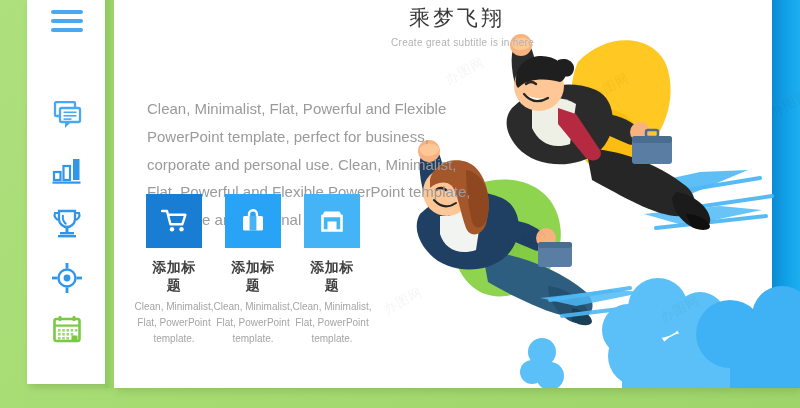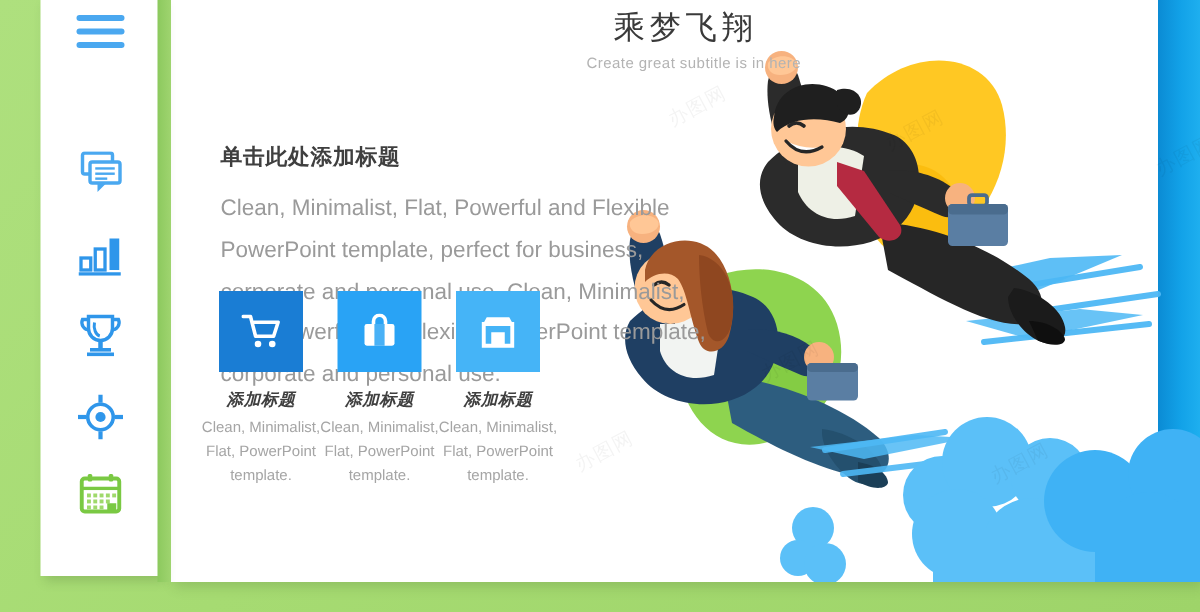--- a/index.html
+++ b/index.html
@@ -58,22 +58,22 @@
   
   .copy{position:absolute;left:33px;top:95px;width:330px;z-index:6;}
   .copy h2{font-size:14.5px;color:#3f3f3f;margin:0 0 11px 0;font-weight:700;letter-spacing:.5px;
     font-family:"DejaVu Sans","Liberation Sans",sans-serif;}
   .copy p{font-size:15px;line-height:1.85;color:#9a9a9a;margin:0;}
 
   
   .cards{position:absolute;left:32px;top:194px;width:340px;display:flex;gap:23px;z-index:6;}
   .card{width:56px;}
   .tile{width:56px;height:54px;display:flex;align-items:center;justify-content:center;}
-  .card-title{font-size:11px;color:#3f3f3f;font-weight:700;text-align:center;margin-top:11px;
-    letter-spacing:.5px;font-family:"DejaVu Sans","Liberation Sans",sans-serif;font-style:italic;}
+  .card-title{font-size:14px;color:#3f3f3f;font-weight:700;text-align:center;margin-top:11px;
+    letter-spacing:.5px;font-family:"DejaVu Sans","Liberation Sans",sans-serif;}
   .card-desc{font-size:10px;line-height:1.62;color:#a5a5a5;text-align:center;margin-top:4px;width:86px;
     margin-left:-15px;}
 
   
   .illus{position:absolute;right:0;top:0;width:400px;height:388px;z-index:5;pointer-events:none;}
 
   
   .wm{position:absolute;color:#000;opacity:.045;font-size:13px;letter-spacing:1px;
     transform:rotate(-28deg);z-index:7;pointer-events:none;user-select:none;
     font-family:"DejaVu Sans","Liberation Sans",sans-serif;white-space:nowrap;}
@@ -311,21 +311,20 @@
         </g>
       </g>
     </svg>
 
     <div class="header">
       <div class="title">乘梦飞翔</div>
       <div class="subtitle">Create great subtitle is in here</div>
     </div>
 
     <div class="copy">
-      <h2>单击此处添加标题</h2>
       <p>Clean, Minimalist, Flat, Powerful and Flexible PowerPoint template, perfect for business, corporate and personal use. Clean, Minimalist, Flat, Powerful and Flexible PowerPoint template, corporate and personal use.</p>
     </div>
 
     <div class="cards">
 
       <div class="card">
         <div class="tile" style="background:#1a7dd4">
           <svg width="26" height="24" viewBox="0 0 26 24">
             <path d="M1 2 h5 l3.4 13.2 h12 l3-9.4 H8.5" fill="none" stroke="#fff" stroke-width="2.4" stroke-linecap="round" stroke-linejoin="round"></path>
             <circle cx="11" cy="20.3" r="2.2" fill="#fff"></circle>

